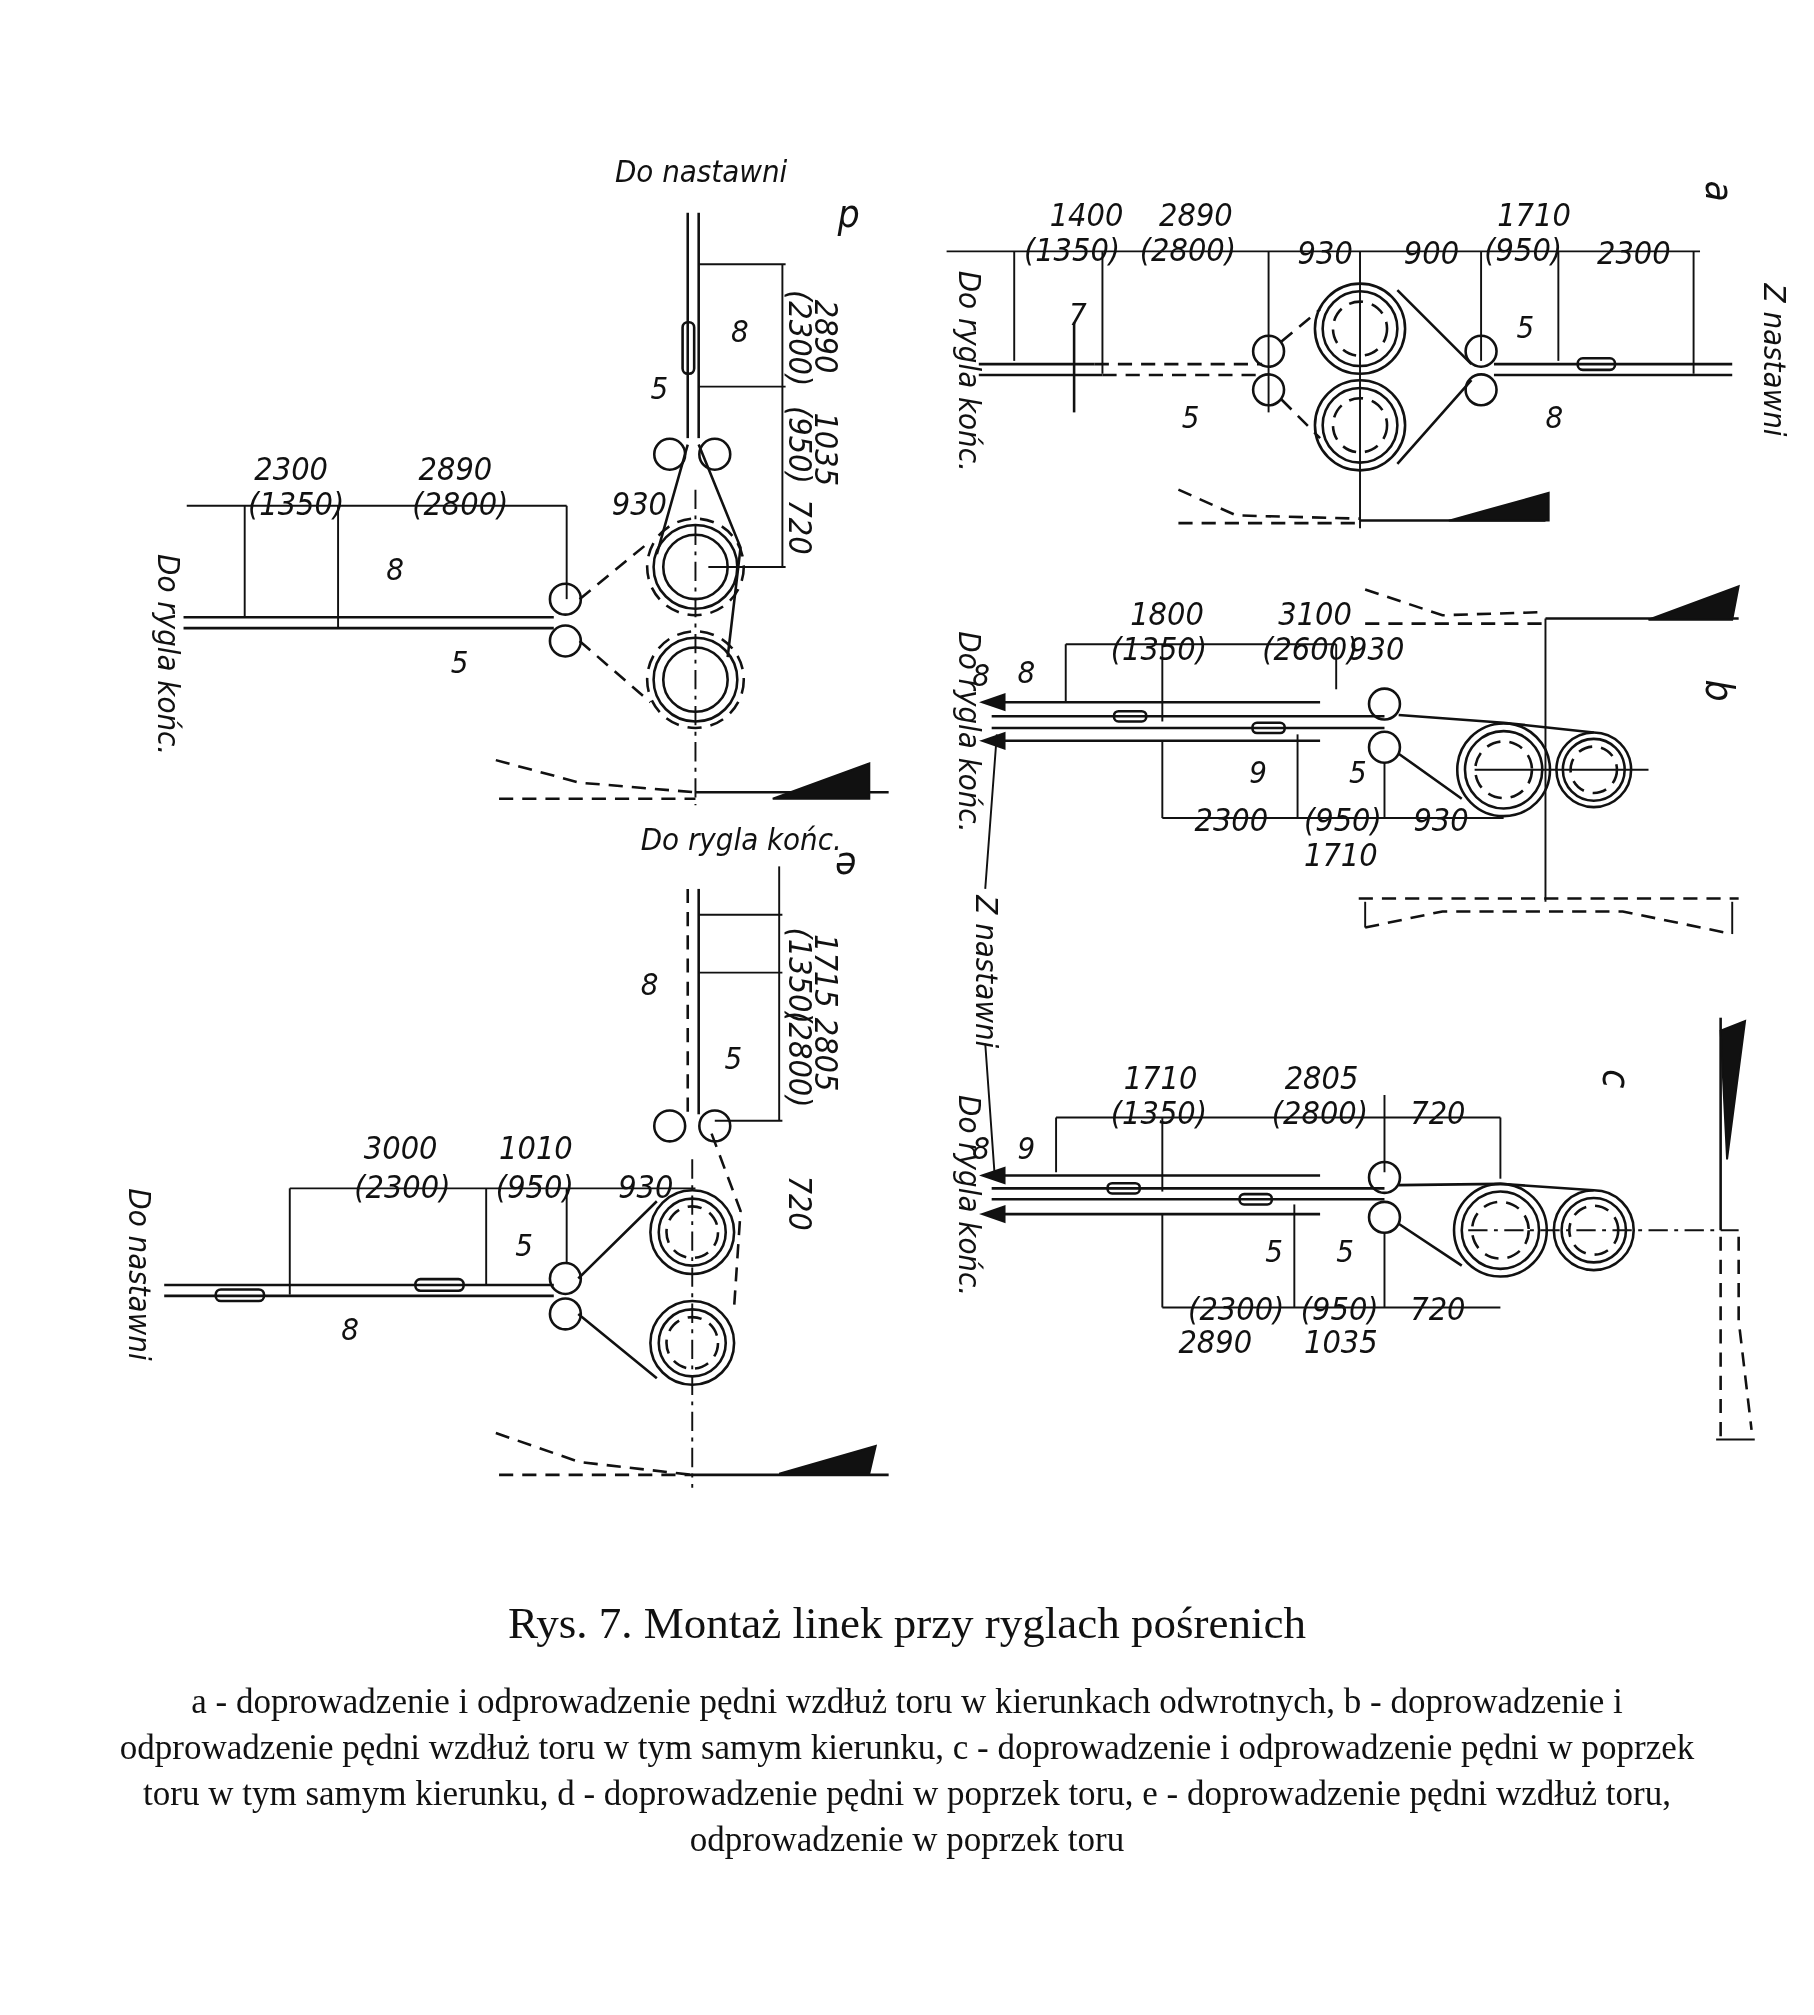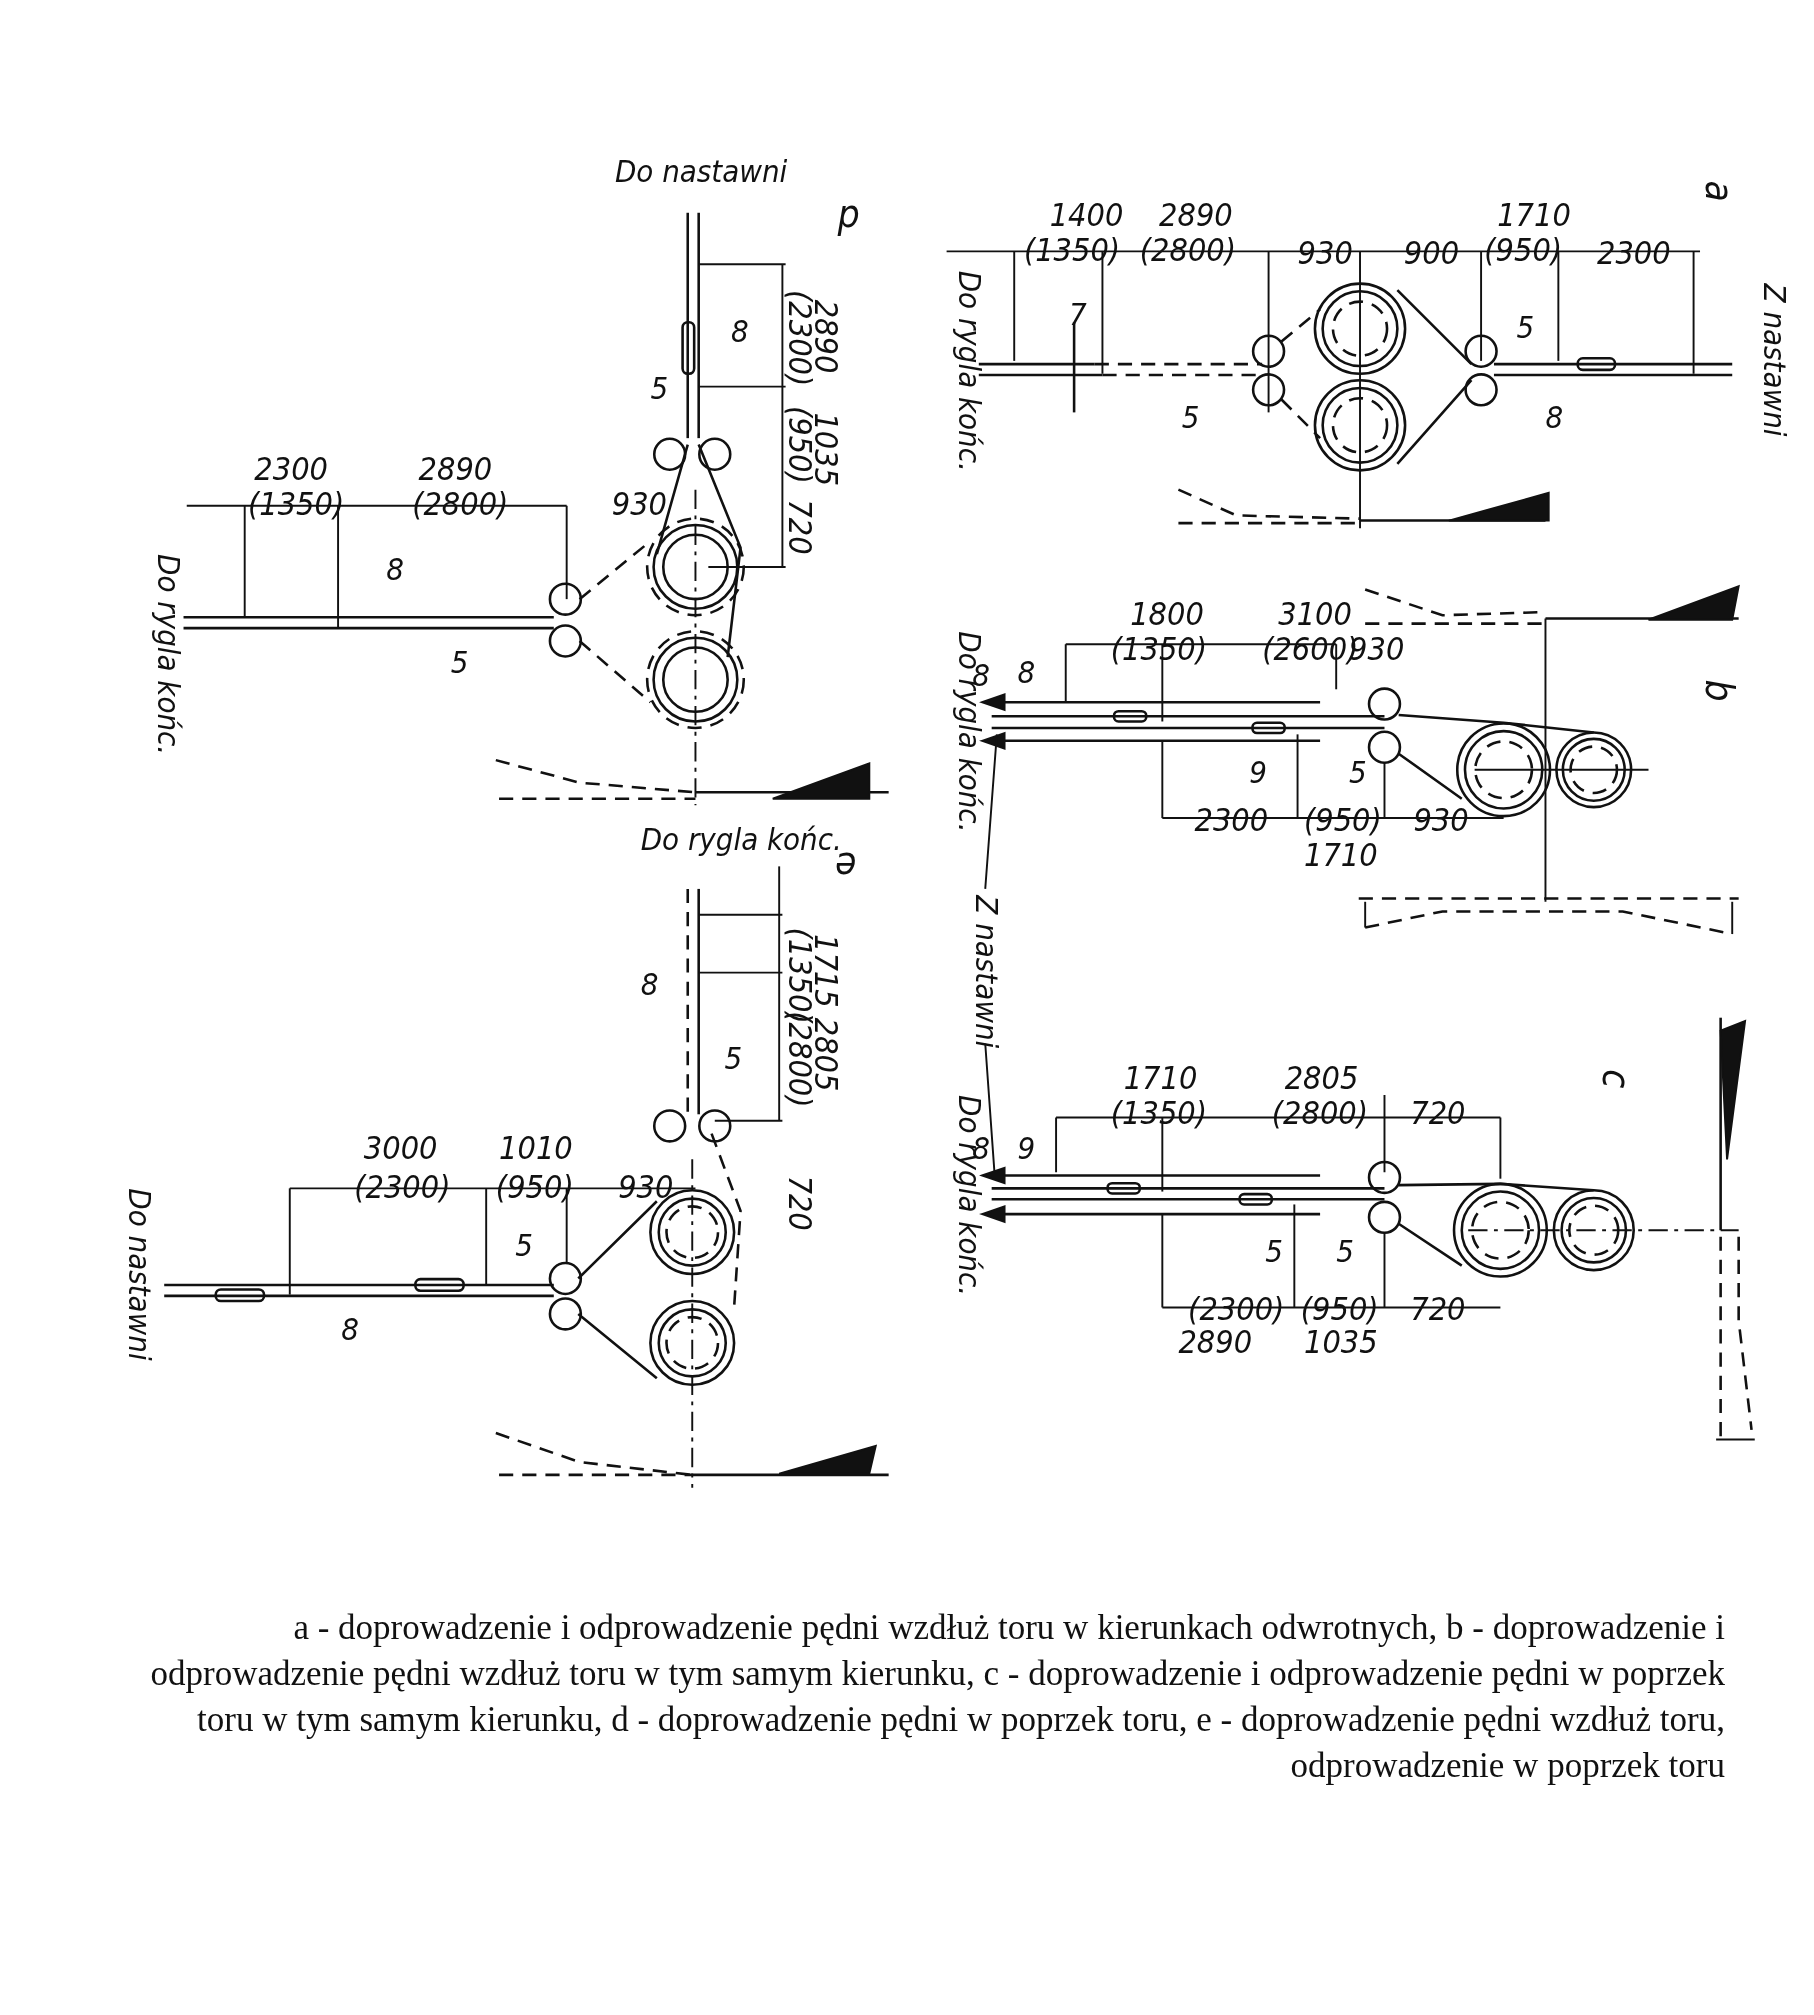--- a/index.html
+++ b/index.html
@@ -9,21 +9,21 @@
   .dim{font-size:50px;}
   .lbl{font-size:48px;}
   .panel-letter{font-size:60px;}
   .stroke{stroke:#111;stroke-width:4;fill:none;}
   .thin{stroke:#111;stroke-width:3;fill:none;}
   .dash{stroke:#111;stroke-width:4;fill:none;stroke-dasharray:22 14;}
   .dashdot{stroke:#111;stroke-width:3;fill:none;stroke-dasharray:30 10 6 10;}
   .fill{fill:#111;stroke:#111;stroke-width:3;}
   #caption{position:absolute;left:0;top:1597px;width:1814px;text-align:center;font-family:"Liberation Serif",serif;color:#111;}
   #caption-title{font-size:45px;margin:0 0 30px 0;}
-  #caption-body{font-size:35px;line-height:46px;width:1636px;margin:8px auto;text-align:right;}
+  #caption-body{font-size:35px;line-height:46px;width:1636px;margin:8px auto;}
 </style>
 </head>
 <body>
 
 <svg id="figure" width="1814" height="1546" viewBox="0 0 2817 2400" xmlns="http://www.w3.org/2000/svg">
 
   <g>
     <text class="panel-letter" x="1305" y="350" transform="rotate(180 1320 335)">d</text>
     <text class="lbl" x="955" y="282">Do nastawni</text>
     <text class="lbl" x="0" y="0" transform="translate(245 860) rotate(90)">Do rygla końc.</text>
@@ -297,15 +297,16 @@
     <text class="lbl" x="2075" y="1960">5</text>
 
     <line class="stroke" x1="2672" y1="1580" x2="2672" y2="1910"></line>
     <polygon class="fill" points="2672,1600 2710,1585 2682,1800"></polygon>
     <path class="dash" d="M2672 1920 L2672 2240 M2700 1920 L2700 2050 L2720 2220"></path>
     <line class="thin" x1="2665" y1="2235" x2="2725" y2="2235"></line>
   </g>
 </svg>
 
 <div id="caption">
+  <div id="caption-title">Rys. 7. Montaż linek przy ryglach pośrenich</div>
   <div id="caption-body">a - doprowadzenie i odprowadzenie pędni wzdłuż toru w kierunkach odwrotnych, b - doprowadzenie i odprowadzenie pędni wzdłuż toru w tym samym kierunku, c - doprowadzenie i odprowadzenie pędni w poprzek toru w tym samym kierunku, d - doprowadzenie pędni w poprzek toru, e - doprowadzenie pędni wzdłuż toru, odprowadzenie w poprzek toru</div>
 </div>
 
 
 </body></html>

